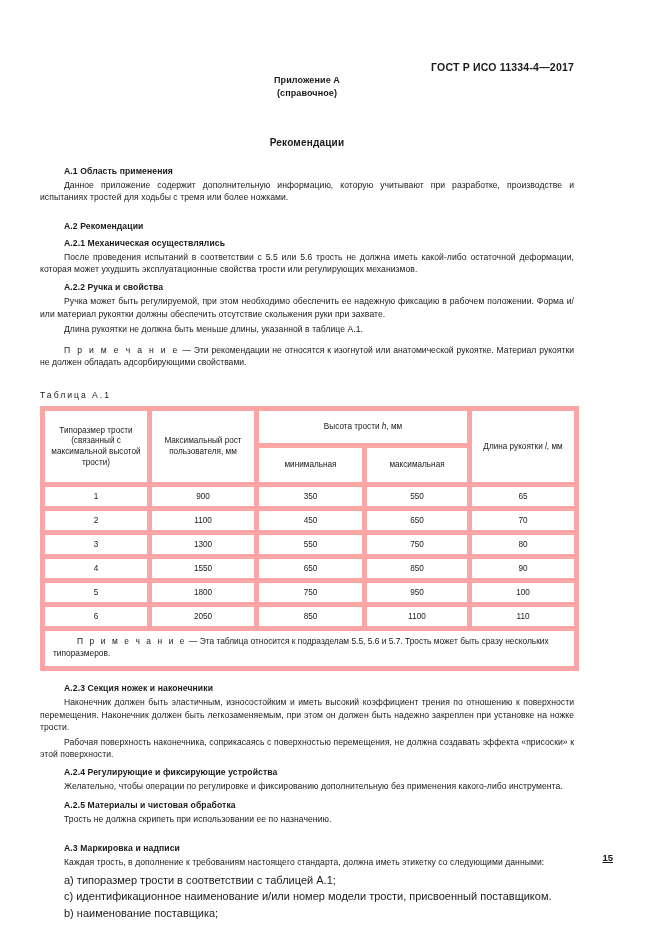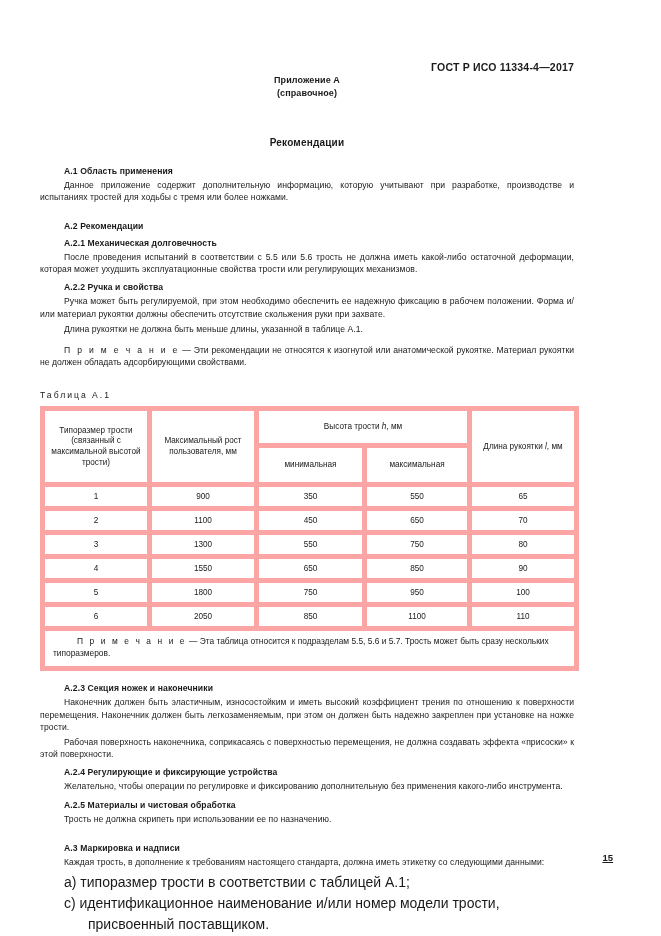--- a/index.html
+++ b/index.html
@@ -95,21 +95,21 @@
     font-size: 8.6px;
     line-height: 1.42;
     margin: 9px 0 0 0;
     text-indent: 24px;
     text-align: justify;
   }
   .spaced {
     letter-spacing: 2.1px;
   }
   .listitem {
-    font-size: 14px;
+    font-size: 11px;
     line-height: 1.5;
     margin: 0 0 0 24px;
     padding-left: 24px;
     text-indent: -24px;
     text-align: left;
   }
   .gap-sm { height: 4px; }
 
   
   .table-caption {
@@ -178,21 +178,21 @@
       <div class="annex-sub">(справочное)</div>
     </div>
 
     <div class="doc-title">Рекомендации</div>
 
     <div class="h2">A.1  Область применения</div>
     <p class="para">Данное приложение содержит дополнительную информацию, которую учитывают при разработке, производстве и испытаниях тростей для ходьбы с тремя или более ножками.</p>
 
     <div class="h2">A.2  Рекомендации</div>
 
-    <div class="h3 tight">A.2.1  Механическая долговечность</div>
+    <div class="h3 tight">A.2.1  Механическая осуществлялись</div>
     <p class="para">После проведения испытаний в соответствии с 5.5 или 5.6 трость не должна иметь какой-либо остаточной деформации, которая может ухудшить эксплуатационные свойства трости или регулирующих механизмов.</p>
 
     <div class="h3 tight">A.2.2  Ручка и свойства</div>
     <p class="para">Ручка может быть регулируемой, при этом необходимо обеспечить ее надежную фиксацию в рабочем положении. Форма и/или материал рукоятки должны обеспечить отсутствие скольжения руки при захвате.</p>
     <p class="para">Длина рукоятки не должна быть меньше длины, указанной в таблице А.1.</p>
     <p class="note"><span class="spaced">П р и м е ч а н и е</span><span> — Эти рекомендации не относятся к изогнутой или анатомической рукоятке. Материал рукоятки не должен обладать адсорбирующими свойствами.</span></p>
 
     <div class="table-caption">Таблица А.1</div>
 
     <table class="t">

